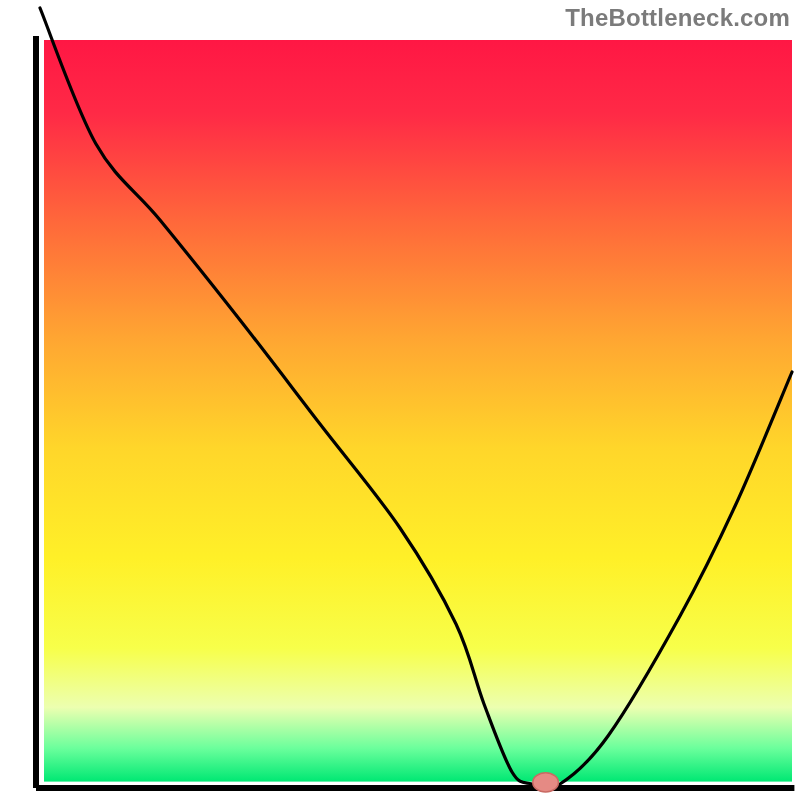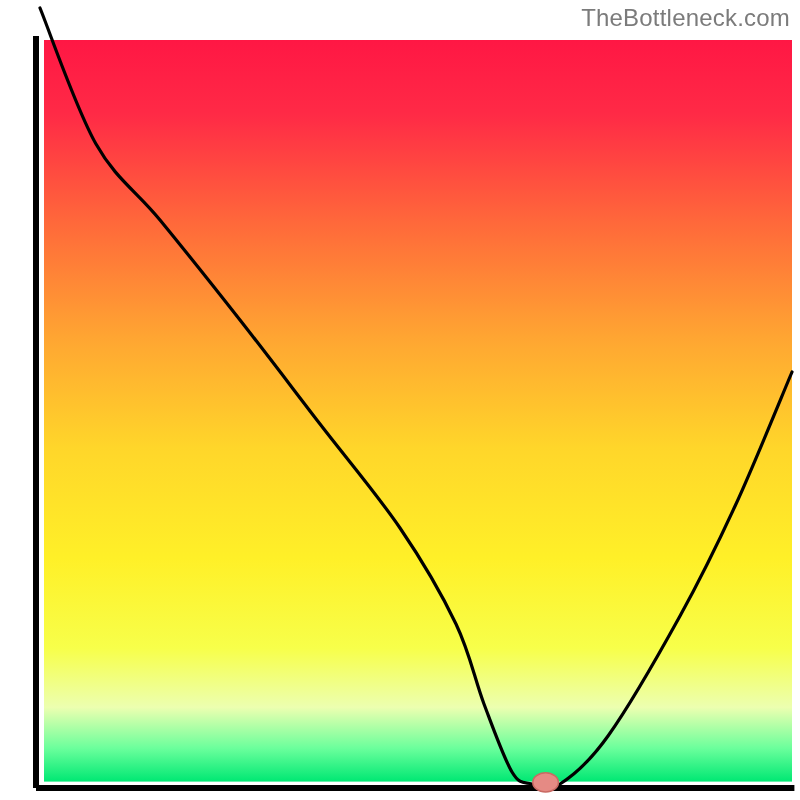--- a/index.html
+++ b/index.html
@@ -13,21 +13,21 @@
   .stage {
     position: relative;
     width: 800px;
     height: 800px;
   }
   .watermark {
     position: absolute;
     top: 4px;
     right: 10px;
     font-size: 24px;
-    font-weight: 400;
+    font-weight: 700;
     color: #7b7b7b;
     letter-spacing: 0.2px;
     user-select: none;
   }
   svg.plot {
     position: absolute;
     left: 0;
     top: 0;
   }
 </style>

